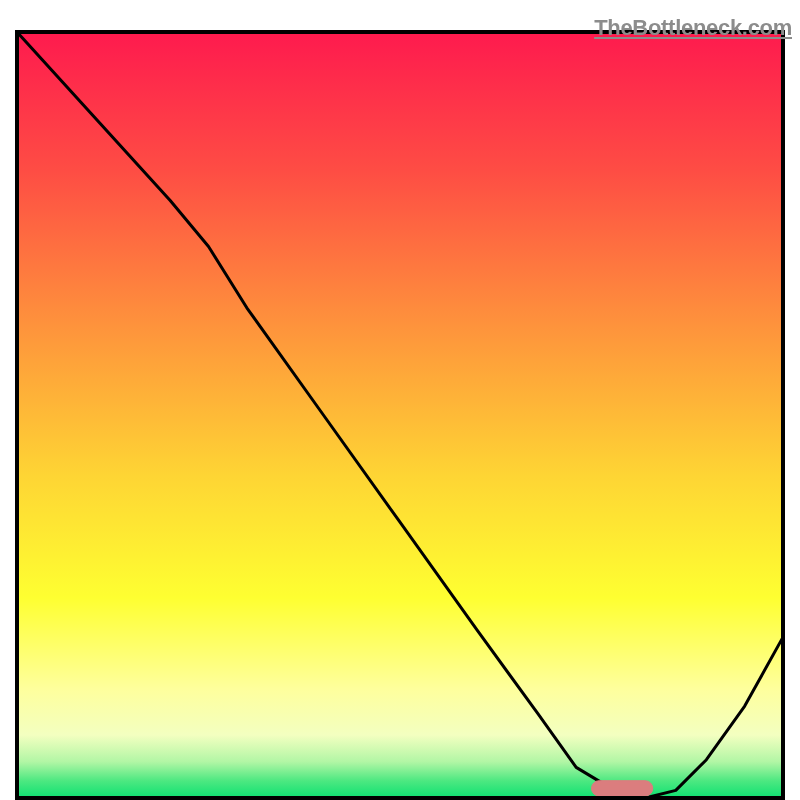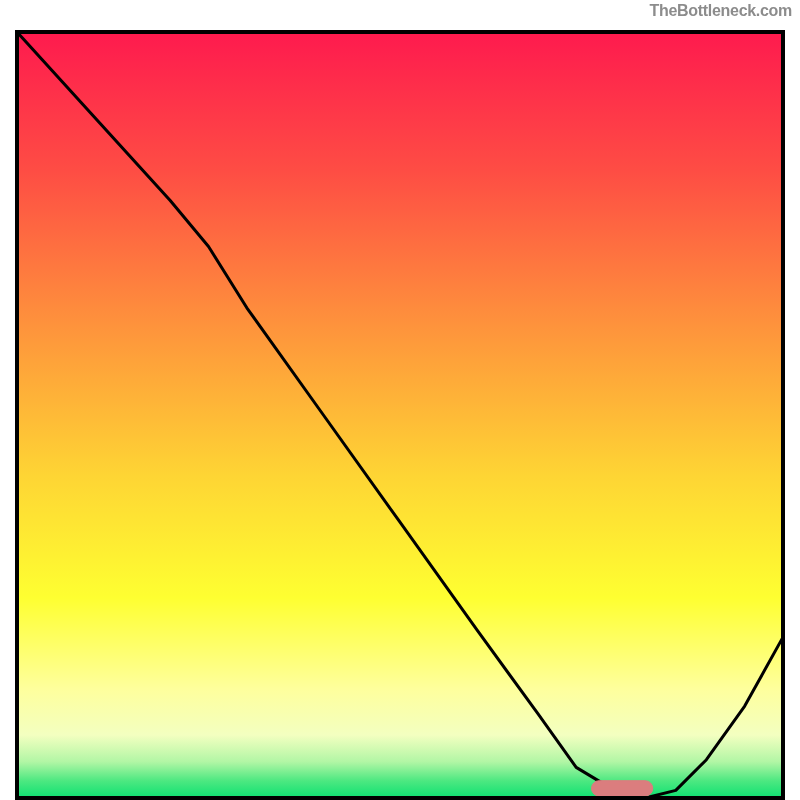--- a/index.html
+++ b/index.html
@@ -10,28 +10,29 @@
     background: #ffffff;
     overflow: hidden;
   }
   .container {
     position: relative;
     width: 800px;
     height: 800px;
   }
   .watermark {
     position: absolute;
-    top: 2px;
+    top: 15px;
     right: 8px;
     font-family: Arial, Helvetica, sans-serif;
-    font-size: 16px;
+    font-size: 22px;
     font-weight: bold;
     color: #8c8c8c;
     letter-spacing: -0.3px;
     z-index: 20;
+    text-decoration: underline;
   }
   svg {
     position: absolute;
     top: 30px;
     left: 15px;
     z-index: 10;
   }
 </style>
 </head>
 <body>

